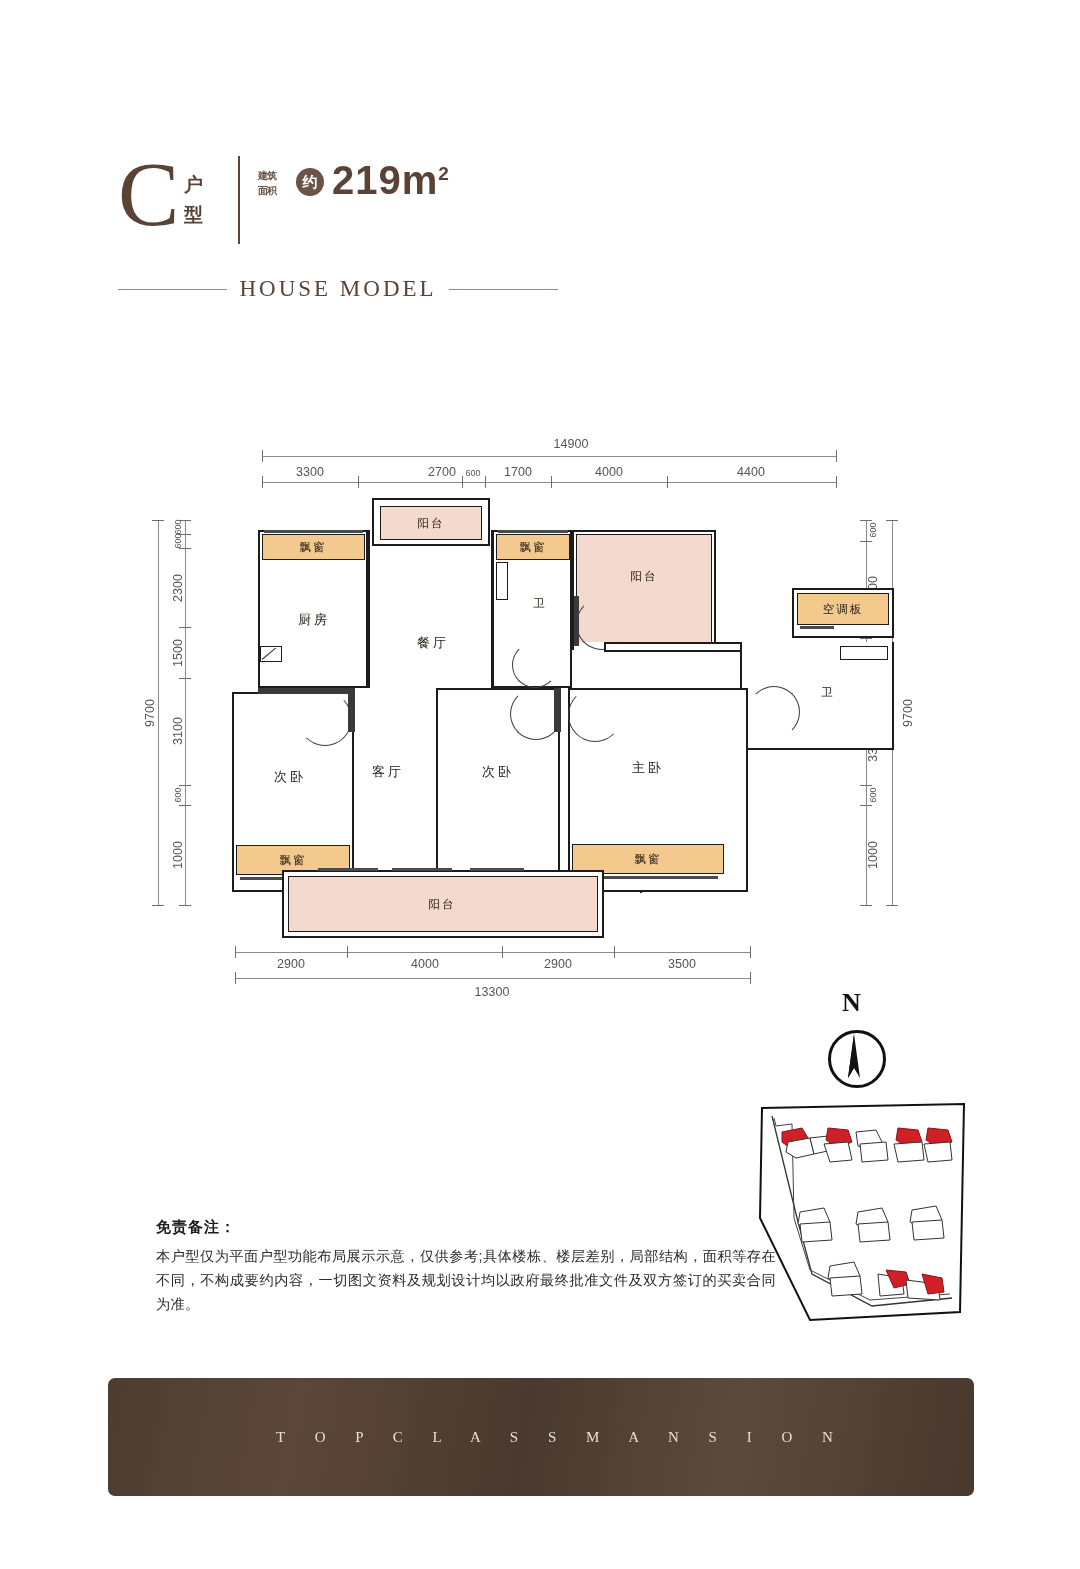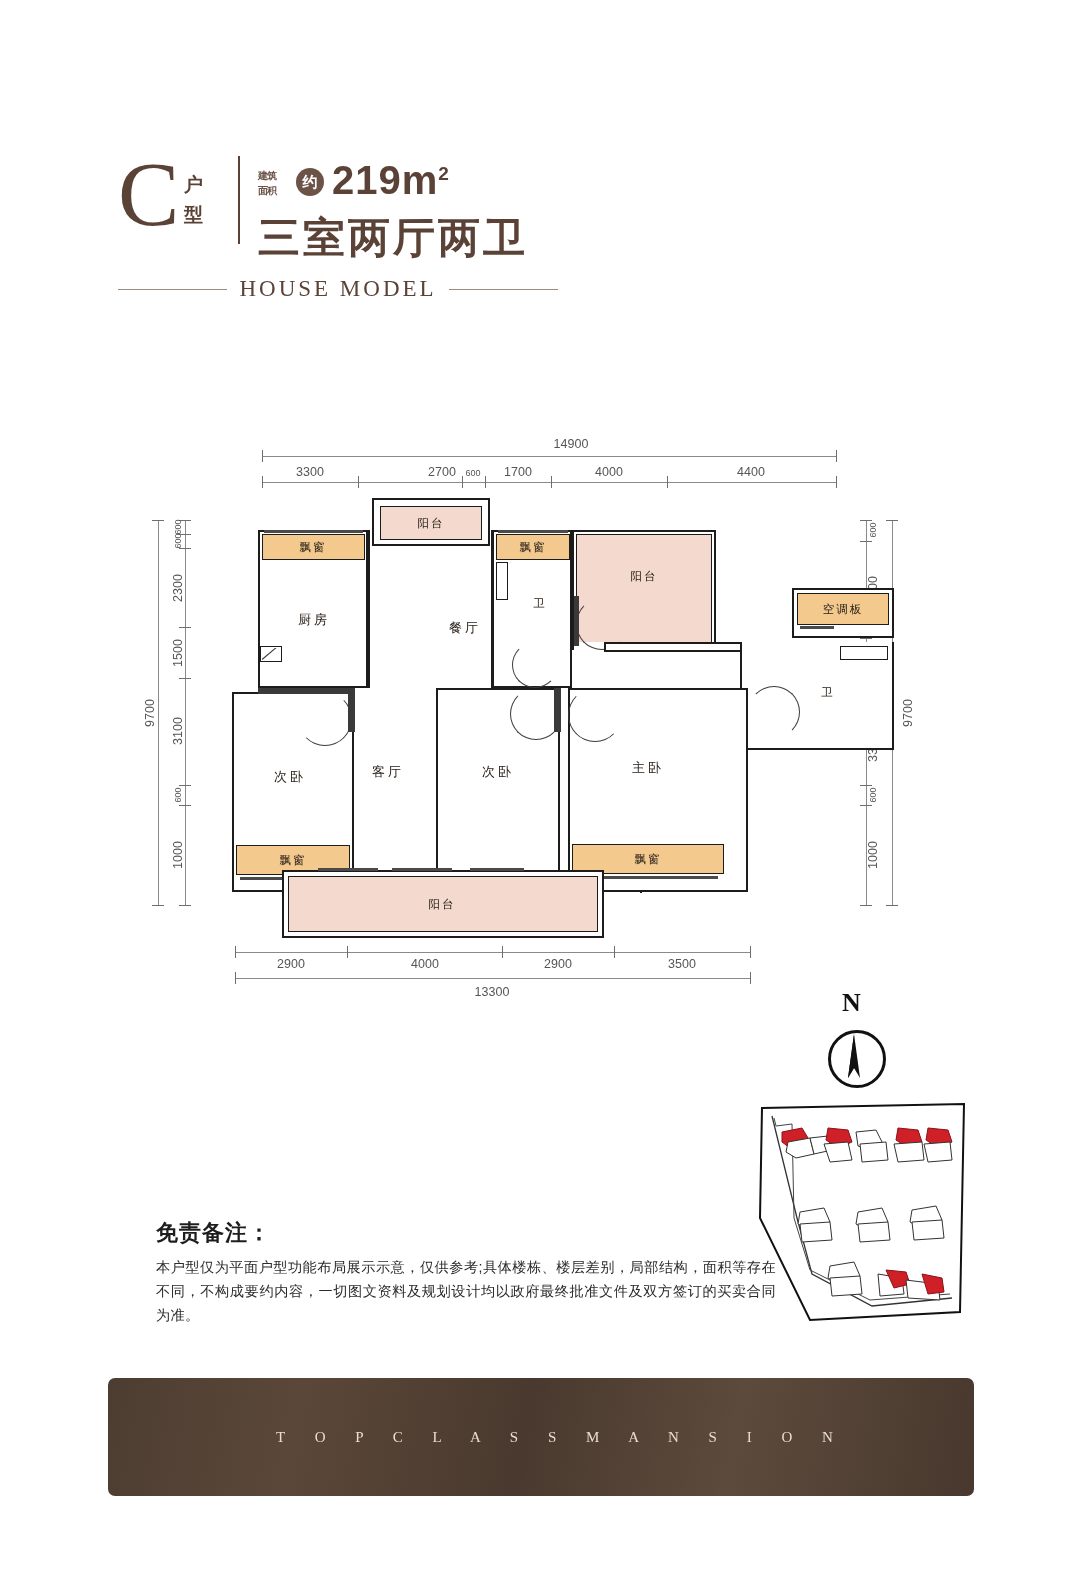--- a/index.html
+++ b/index.html
@@ -54,21 +54,21 @@
   #compass .n{position:absolute;left:30px;top:0;font-size:26px;font-weight:700;color:#111;
       font-family:"Liberation Serif",serif;}
   #compass .ring{position:absolute;left:16px;top:42px;width:52px;height:52px;border:3px solid #111;
       border-radius:50%;}
 
   
   #siteplan{position:absolute;left:752px;top:1098px;width:215px;height:225px;}
 
   
   #disclaimer{position:absolute;left:156px;top:1218px;width:620px;}
-  .dc-title{font-size:22px;font-weight:800;color:#1d1d1d;letter-spacing:1px;margin-bottom:7px;}
+  .dc-title{font-size:15px;font-weight:800;color:#1d1d1d;letter-spacing:1px;margin-bottom:7px;}
   .dc-body{font-size:14.2px;line-height:24px;color:#2b2b2b;text-align:justify;letter-spacing:0.3px;}
 
   
   #footer{position:absolute;left:108px;top:1378px;width:866px;height:118px;
       background:linear-gradient(100deg,#4d3d31 0%,#5a4739 22%,#4a392e 48%,#5c4a3c 72%,#48382d 100%);
       display:flex;align-items:center;border-radius:7px;}
   #footer .ftxt{margin-left:168px;font-family:"Liberation Serif","DejaVu Serif",serif;
       font-size:15px;color:#e8ded2;letter-spacing:13px;white-space:nowrap;}
 </style>
 </head>
@@ -80,21 +80,20 @@
     <div>户</div>
     <div>型</div>
   </div>
   <div class="hdr-divider"></div>
   <div class="area-lbl">
     <div>建筑</div>
     <div>面积</div>
   </div>
   <div class="area-circle">约</div>
   <div class="area-num"><span>219m</span><sup>2</sup></div>
-  <div class="title-cn">三室两厅两卫</div>
   <div class="hm-wrap">
     <span class="hm-line"></span>
     <span class="hm-text">HOUSE MODEL</span>
     <span class="hm-line"></span>
   </div>
 </div>
 
 <div id="plan">
 
   <div>
@@ -190,21 +189,21 @@
   <div class="rlabel" style="left:174px;top:190px;">厨房</div>
   <div class="wall-thin" style="left:120px;top:216px;width:22px;height:16px;"></div>
   <div style="position:absolute;left:122px;top:218px;width:18px;height:12px;overflow:hidden;">
     <div style="position:absolute;left:0;top:11px;width:22px;height:1px;background:#333;transform:rotate(-40deg);transform-origin:left center;"></div>
   </div>
 
   <div class="wall" style="left:118px;top:236px;width:110px;height:22px;border-top:none;"></div>
   <div class="doorarc" style="left:118px;top:258px;width:56px;height:56px;border-color:transparent;border-top-color:#3c3c3c;border-right-color:#3c3c3c;transform:rotate(0deg);"></div>
 
   <div class="wall" style="left:228px;top:100px;width:125px;height:158px;border-top:none;border-bottom:none;"></div>
-  <div class="rlabel" style="left:293px;top:198px;margin-left:32px;">餐厅</div>
+  <div class="rlabel" style="left:293px;top:213px;">餐厅</div>
 
   <div class="wall" style="left:232px;top:68px;width:118px;height:48px;"></div>
   <div class="wall fill-balcony" style="left:240px;top:76px;width:102px;height:34px;border-width:1.8px;"></div>
   <div class="rlabel sm" style="left:291px;top:93px;">阳台</div>
 
   <div class="wall" style="left:352px;top:100px;width:80px;height:158px;"></div>
   <div class="wall" style="left:356px;top:104px;width:74px;height:26px;background:#f3c98e;border-width:1.8px;"></div>
   <div class="winline" style="left:358px;top:100px;width:70px;"></div>
   <div class="rlabel sm" style="left:393px;top:117px;">飘窗</div>
   <div class="wall-thin" style="left:356px;top:132px;width:12px;height:38px;"></div>

